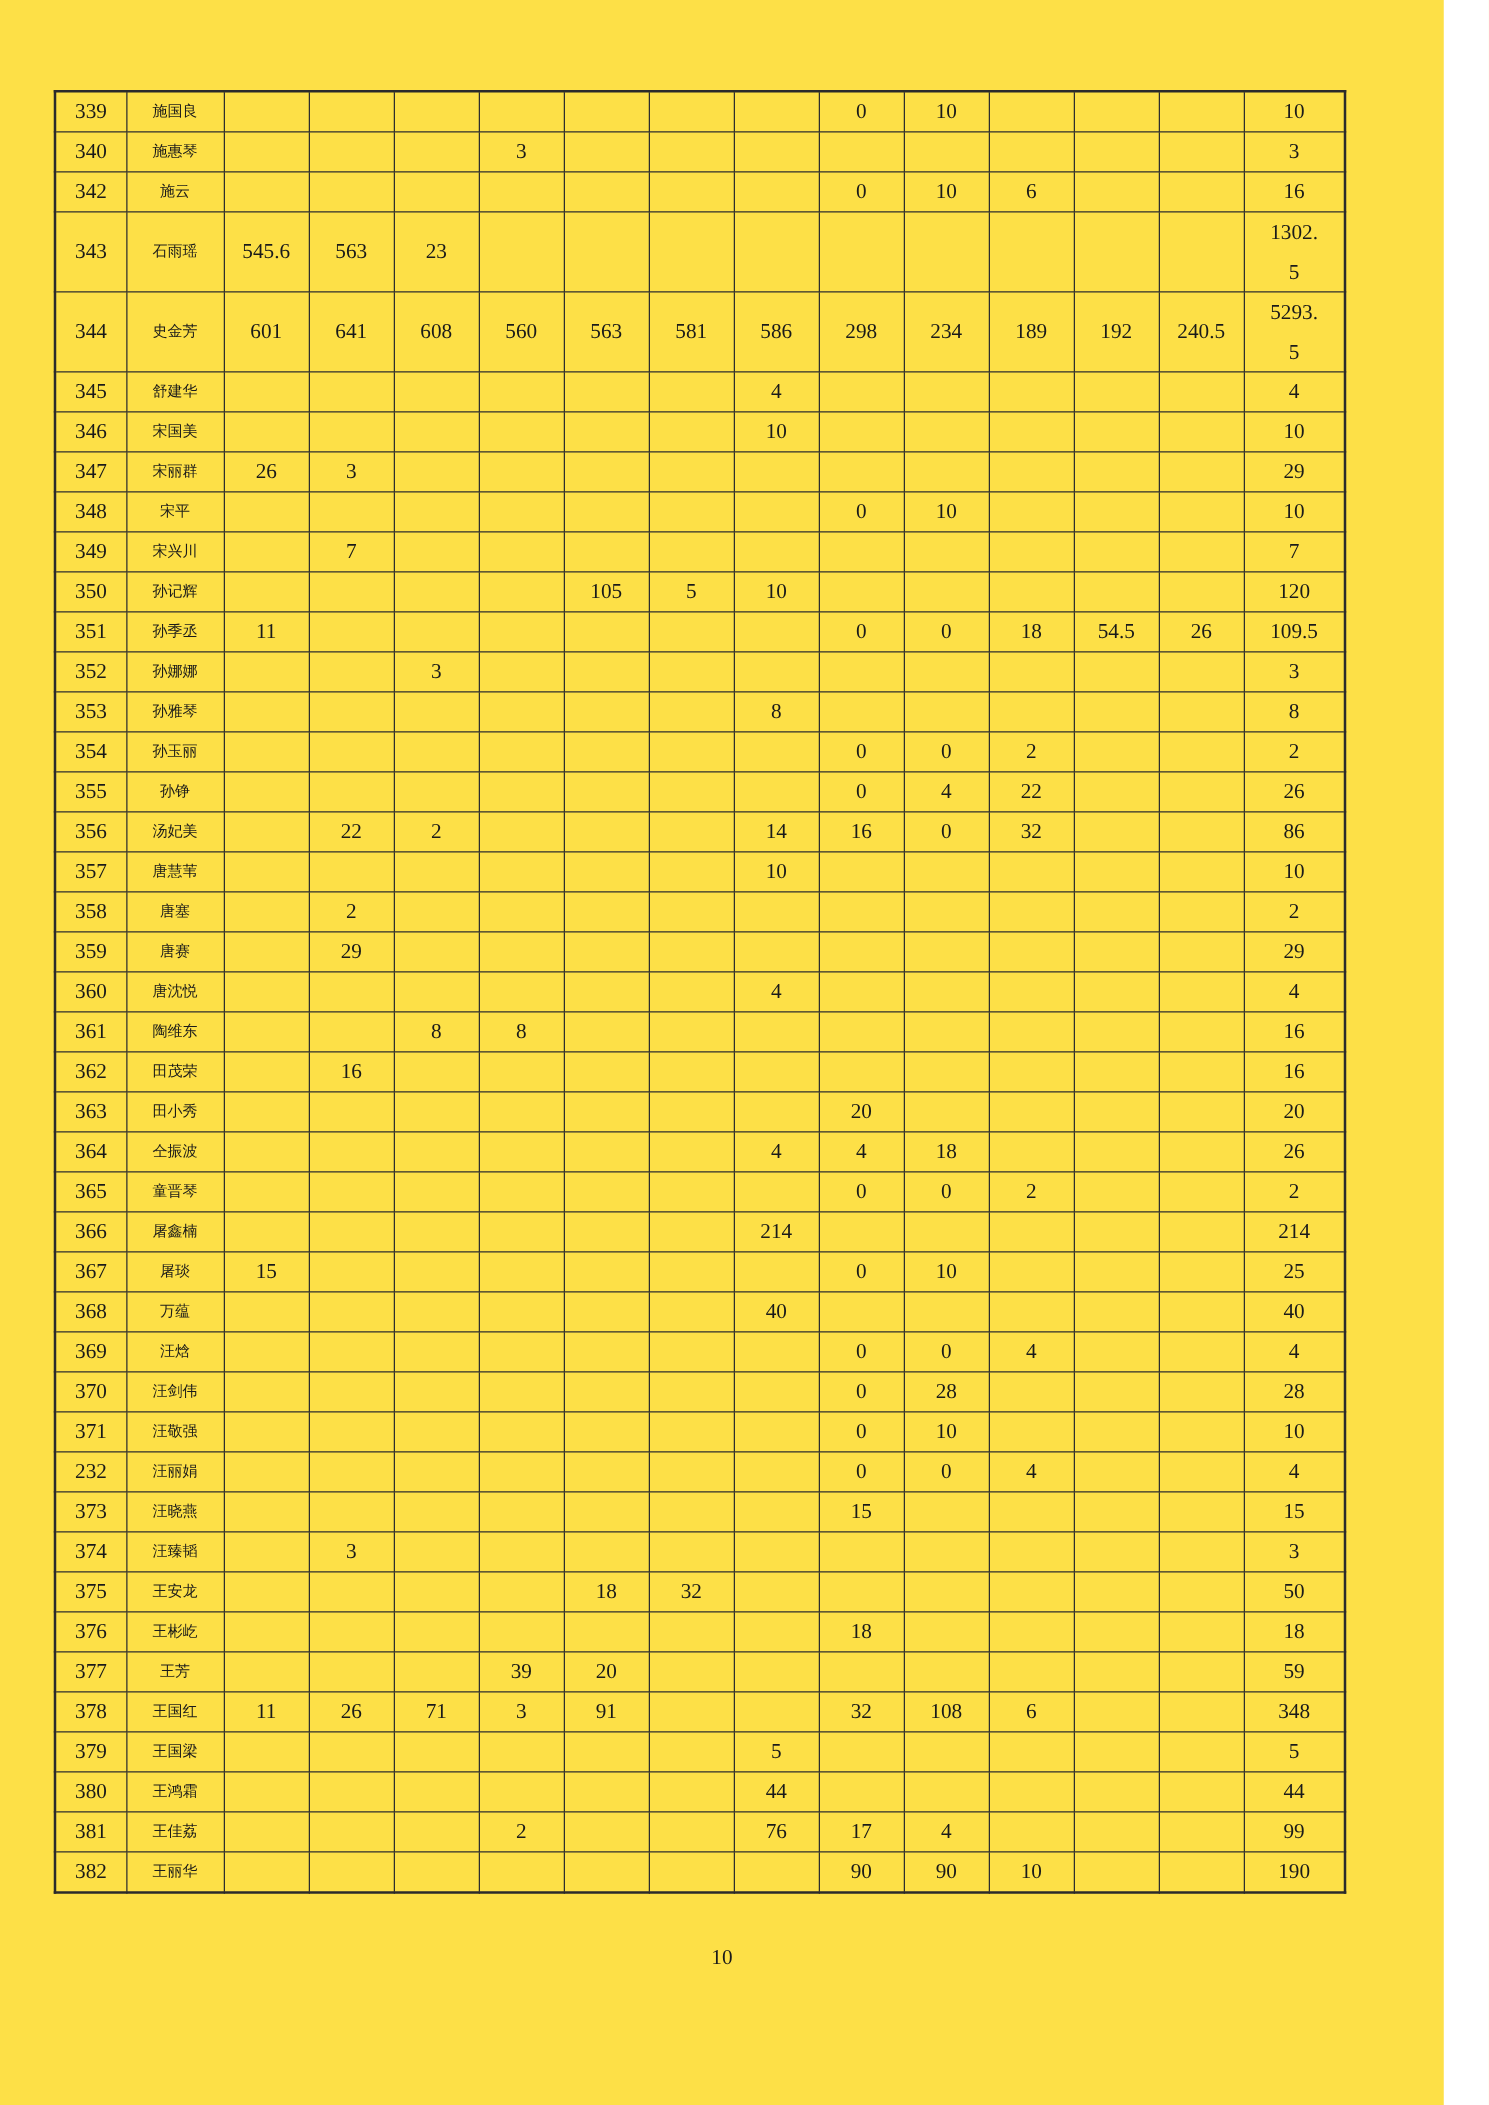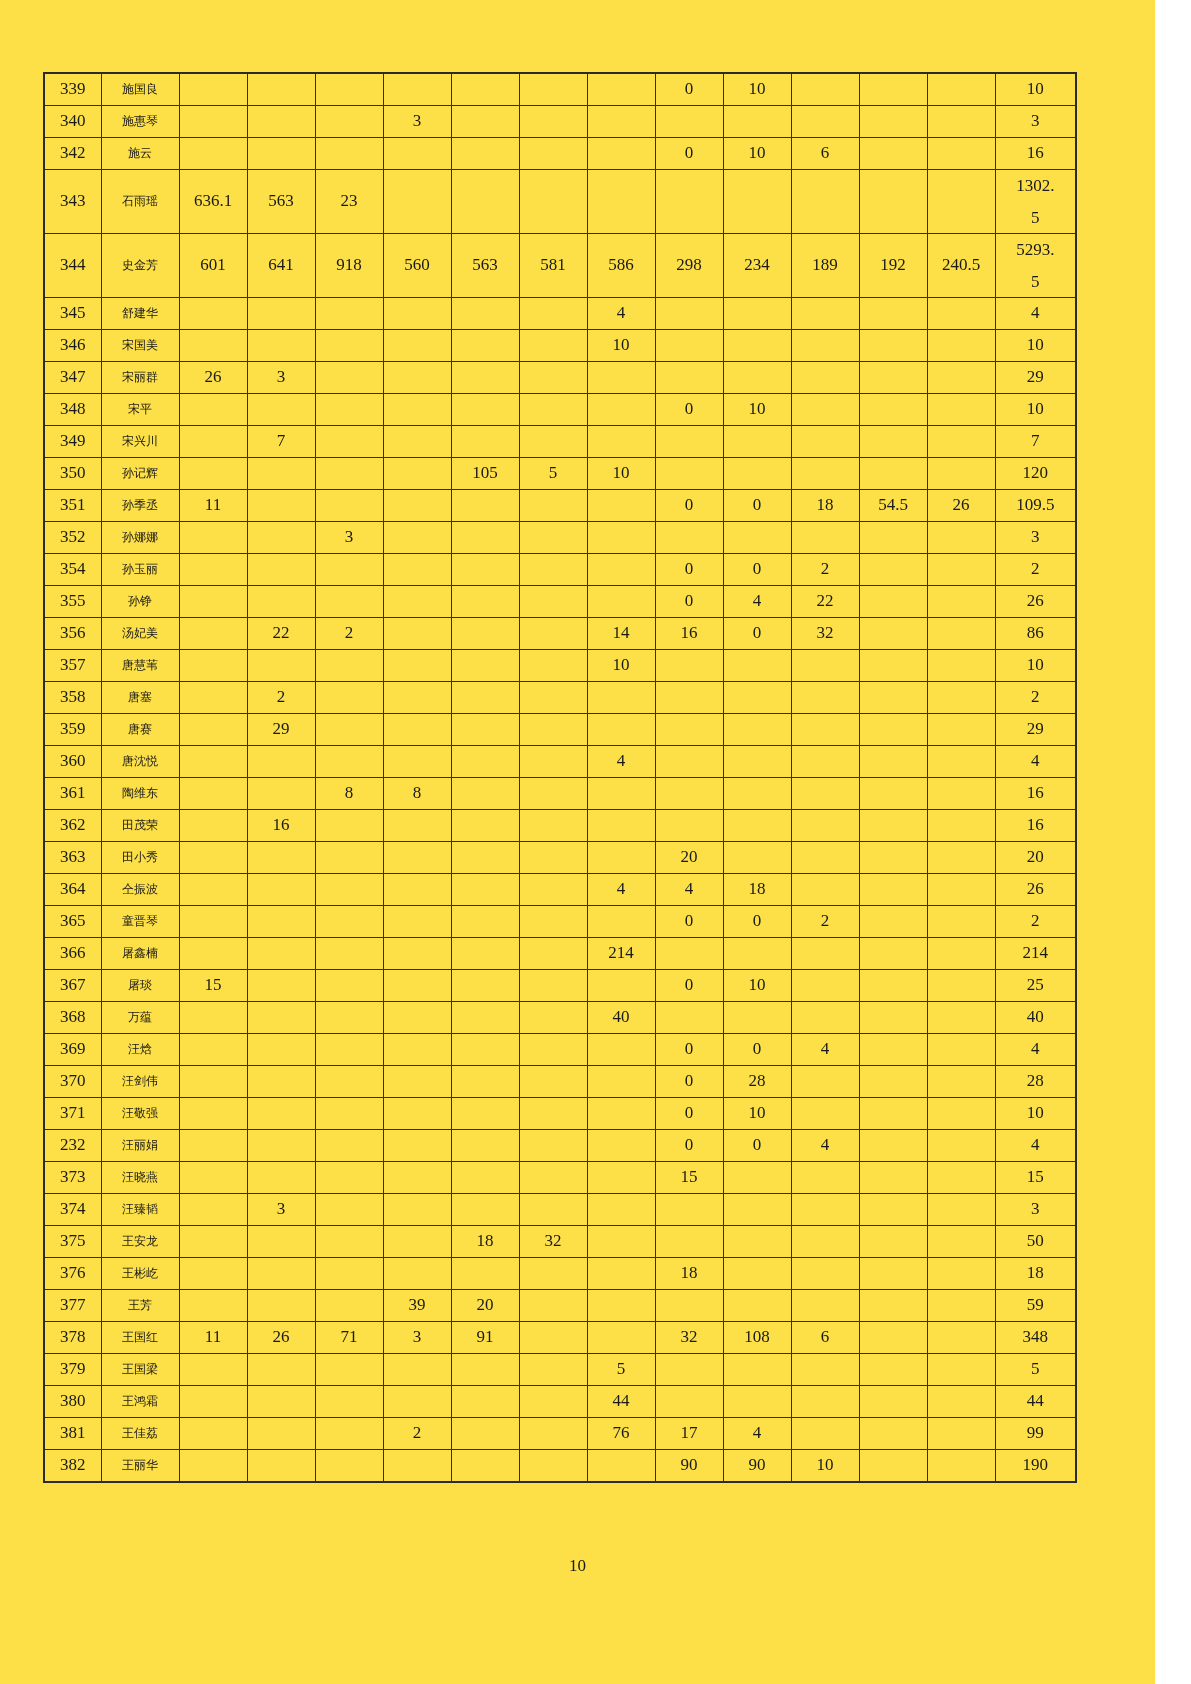--- a/index.html
+++ b/index.html
@@ -128,40 +128,40 @@
           <td>0</td>
           <td>10</td>
           <td>6</td>
           <td></td>
           <td></td>
           <td>16</td>
         </tr>
         <tr class="tall">
           <td>343</td>
           <td class="name-cell">石雨瑶</td>
-          <td>636.1</td>
+          <td>545.6</td>
           <td>563</td>
           <td>23</td>
           <td></td>
           <td></td>
           <td></td>
           <td></td>
           <td></td>
           <td></td>
           <td></td>
           <td></td>
           <td></td>
           <td><span class="wrapnum">1302.5</span></td>
         </tr>
         <tr class="tall">
           <td>344</td>
           <td class="name-cell">史金芳</td>
           <td>601</td>
           <td>641</td>
-          <td>918</td>
+          <td>608</td>
           <td>560</td>
           <td>563</td>
           <td>581</td>
           <td>586</td>
           <td>298</td>
           <td>234</td>
           <td>189</td>
           <td>192</td>
           <td>240.5</td>
           <td><span class="wrapnum">5293.5</span></td>
@@ -296,20 +296,37 @@
           <td></td>
           <td></td>
           <td></td>
           <td></td>
           <td></td>
           <td></td>
           <td></td>
           <td>3</td>
         </tr>
         <tr>
+          <td>353</td>
+          <td class="name-cell">孙雅琴</td>
+          <td></td>
+          <td></td>
+          <td></td>
+          <td></td>
+          <td></td>
+          <td></td>
+          <td>8</td>
+          <td></td>
+          <td></td>
+          <td></td>
+          <td></td>
+          <td></td>
+          <td>8</td>
+        </tr>
+        <tr>
           <td>354</td>
           <td class="name-cell">孙玉丽</td>
           <td></td>
           <td></td>
           <td></td>
           <td></td>
           <td></td>
           <td></td>
           <td></td>
           <td>0</td>

